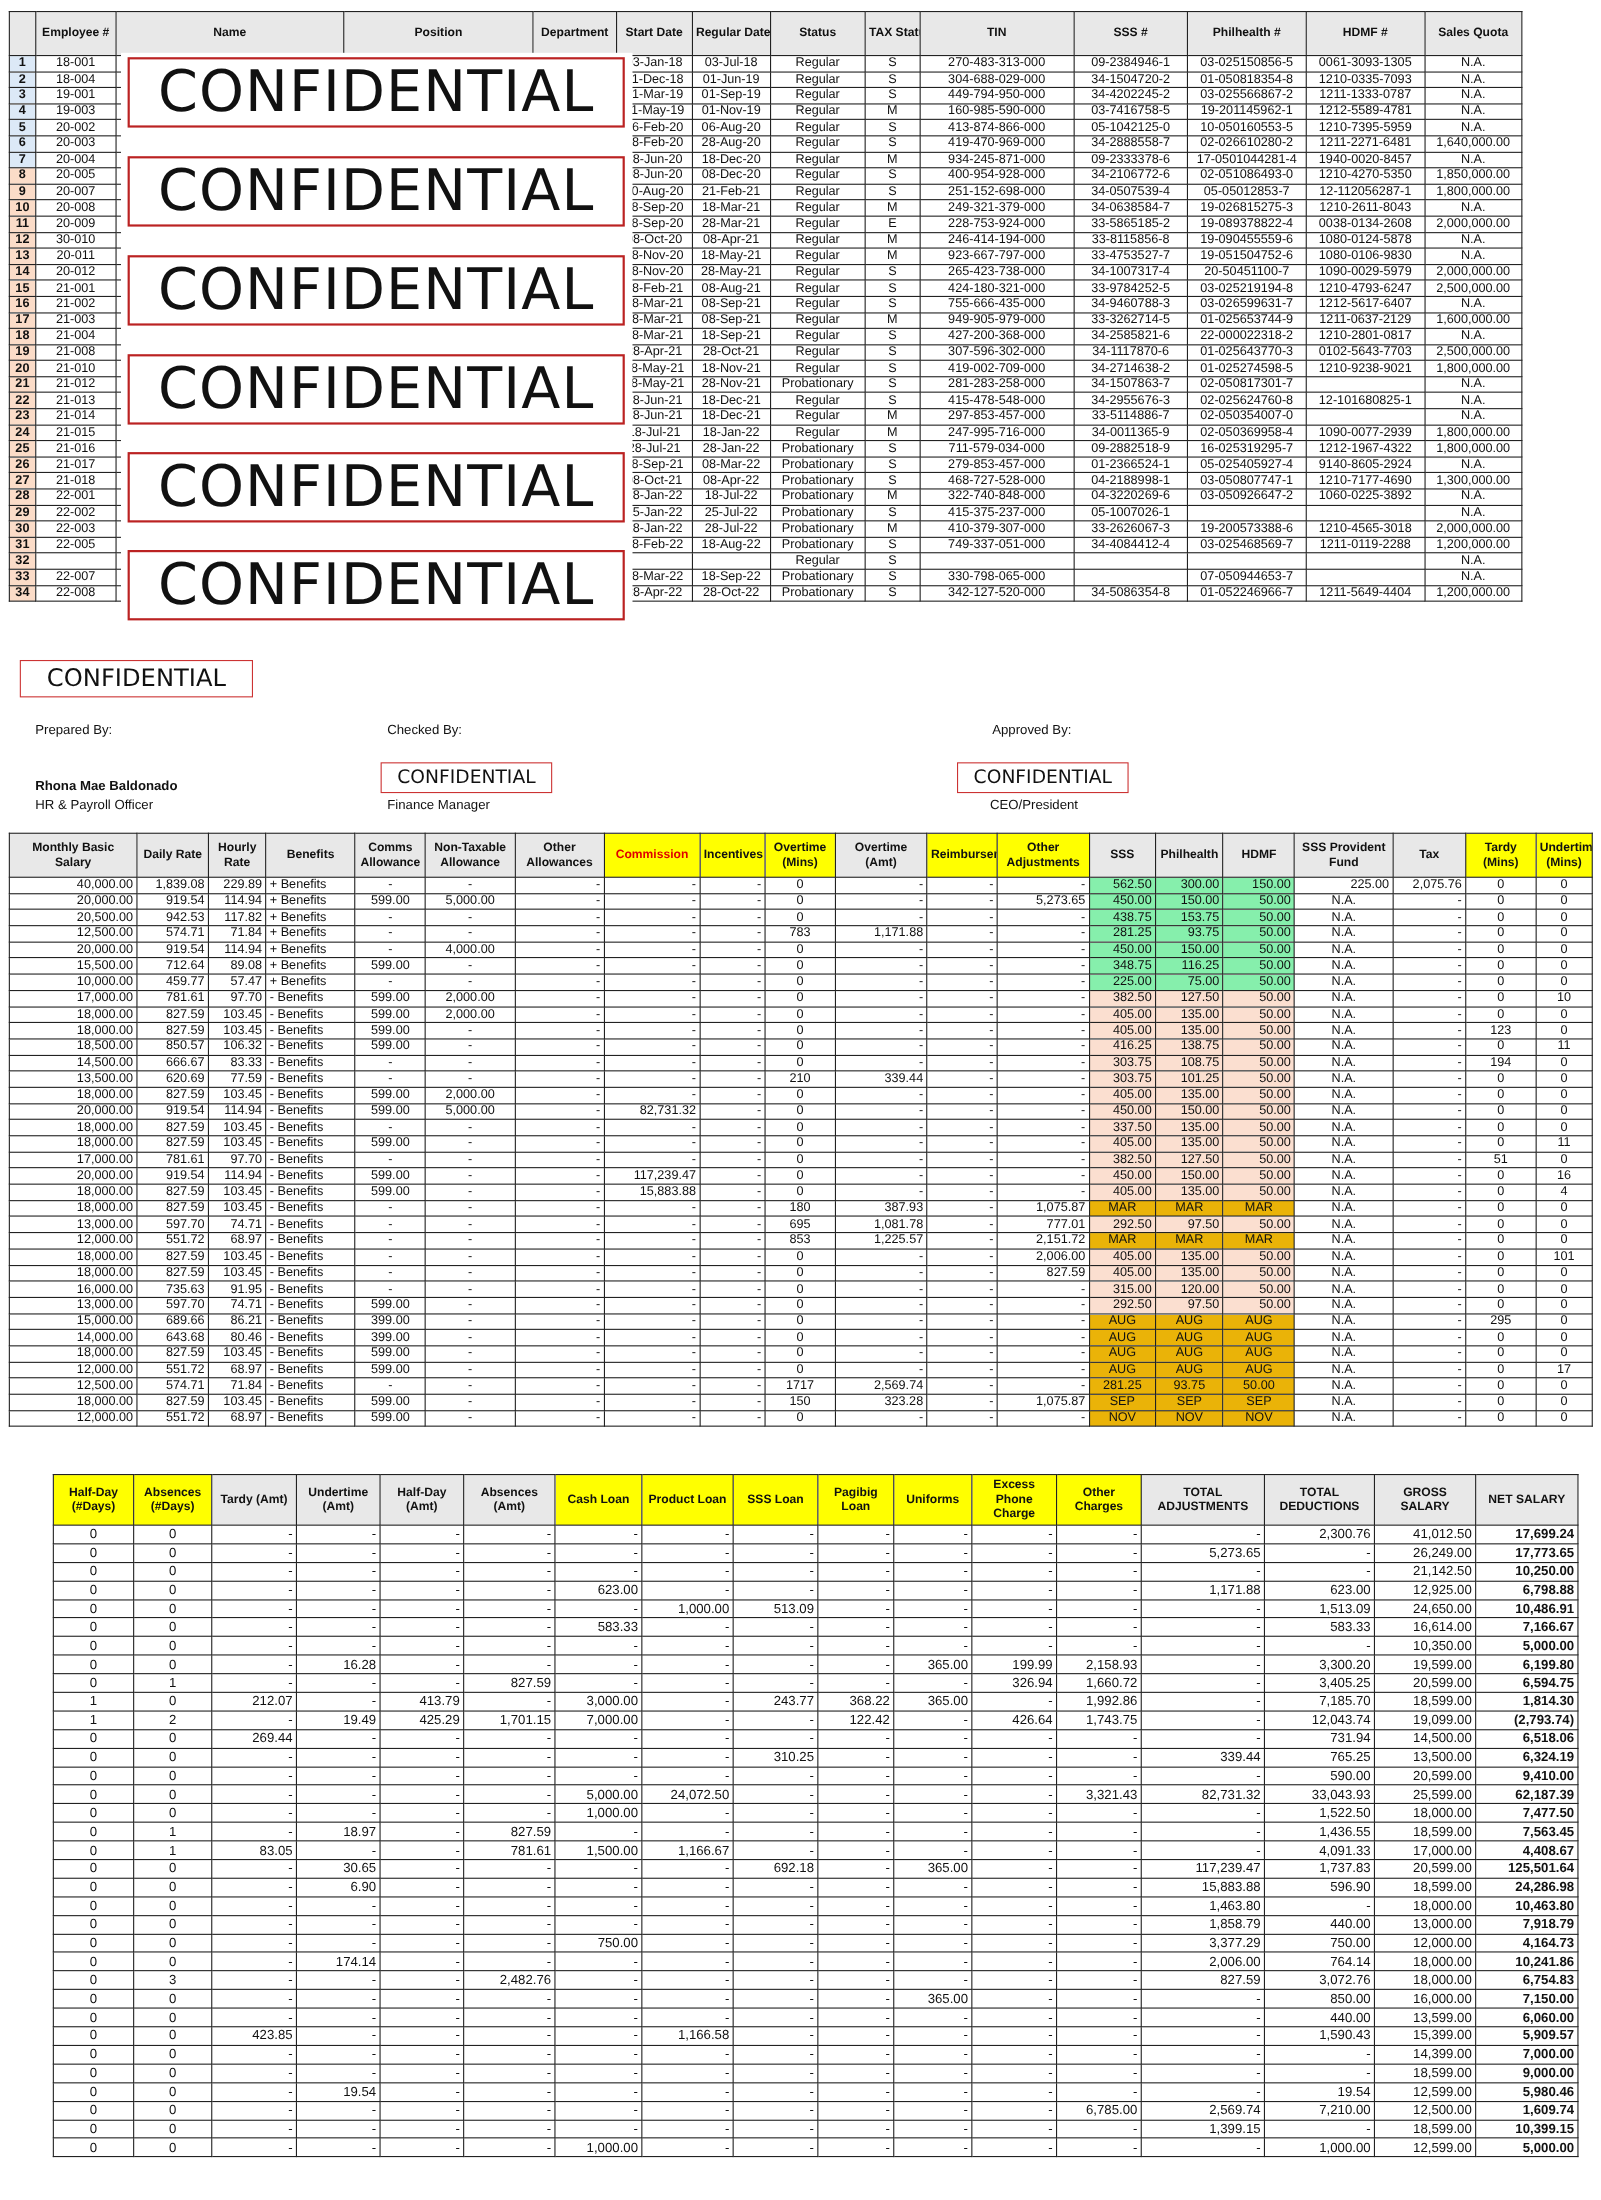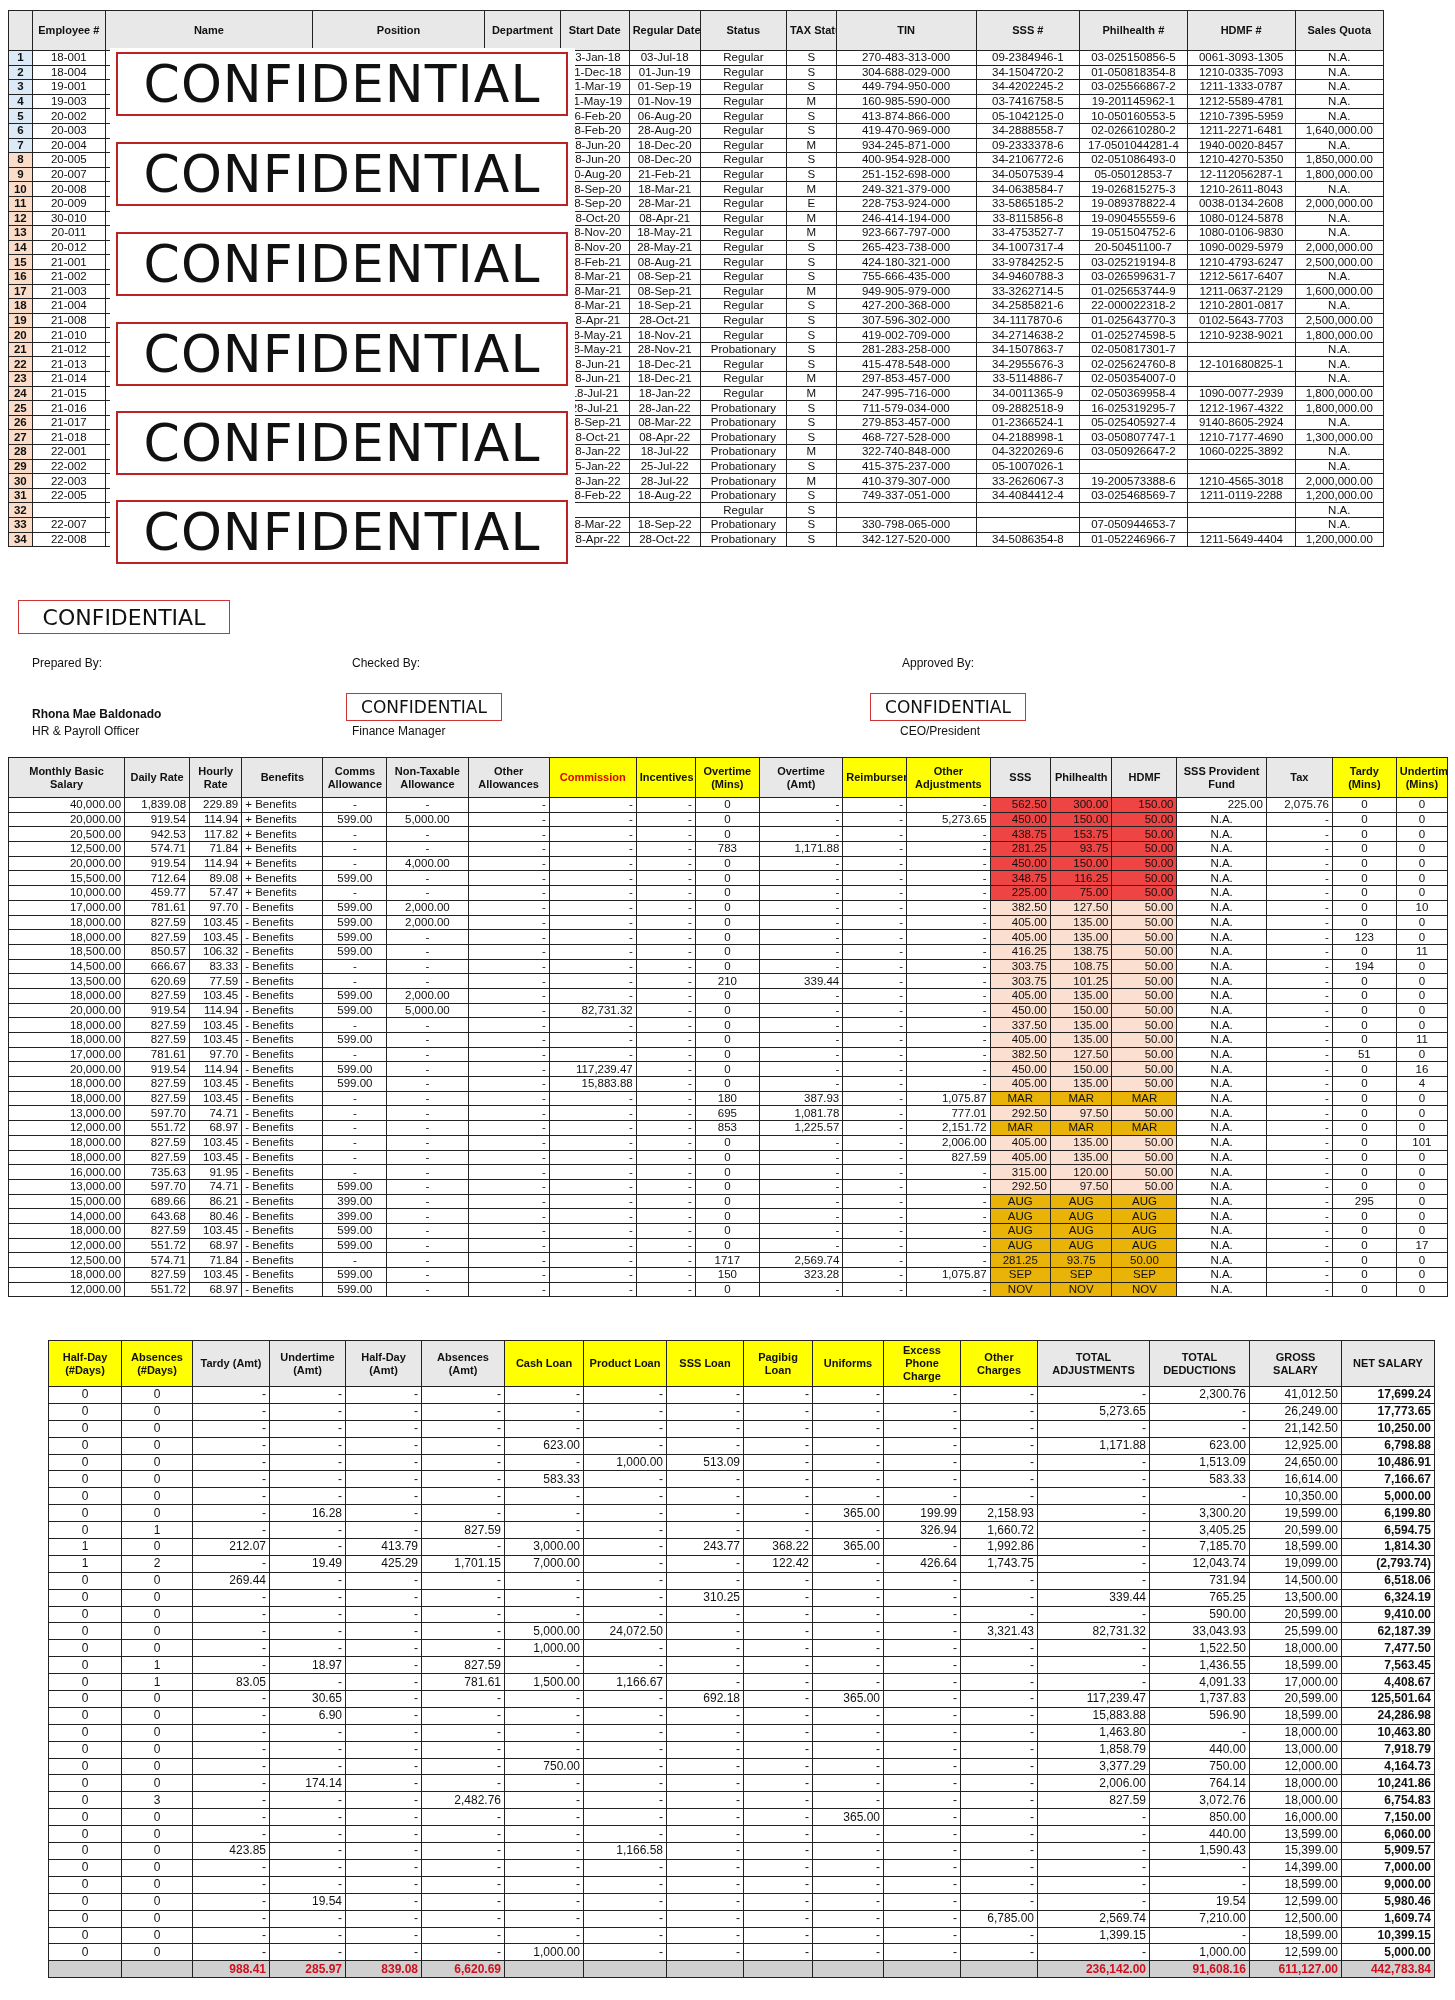--- a/index.html
+++ b/index.html
@@ -8,21 +8,21 @@
   td, th { border: 1px solid #222; font-size: 11px; line-height: 13px; white-space: nowrap; overflow: hidden; padding: 0 3px; }
   th { background: #e8e8e8; font-weight: bold; font-size: 11px; text-align: center; line-height: 13px; }
   th.y { background: #ffff00; }
   th.red { color: #e00000; }
   td.c { text-align: center; }
   td.r { text-align: right; }
   td.num { font-weight: bold; text-align: center; }
   td.nb { background: #dce9f7; }
   td.no { background: #fbdcc8; }
   tr.tot td { background: #d0d0d0; color: #d0101c; font-weight: bold; text-align: right; }
-  td.lb { background: #ef4444; }
+  td.lb { background: #86efac; }
   td.pk { background: #fbdfd0; }
   td.bl { background: #eab308; text-align: center; }
   td.bold { font-weight: bold; text-align: right; }
   #t1 { left: 8px; top: 10px; width: 1376px; }
   #t1 th { height: 40px; }
   #t1 td { height: 14.6px; font-size: 11.5px; }
   .conf-big { position: absolute; left: 116px; width: 452px; height: 64px; border: 2px solid #b22; background: #fff; font-size: 52px; letter-spacing: 1px; display: flex; align-items: center; justify-content: center; font-family: "DejaVu Sans", sans-serif; }
   .conf-mask { position: absolute; left: 110px; width: 465px; background: #fff; }
   .conf-sm { position: absolute; border: 1px solid #c33; background: #fff; font-family: "DejaVu Sans", sans-serif; display: flex; align-items: center; justify-content: center; }
   .sig { position: absolute; font-size: 12px; }
@@ -2121,33 +2121,14 @@
         <td class="r">-</td>
         <td class="r">-</td>
         <td class="r">-</td>
         <td class="r">-</td>
         <td class="r">-</td>
         <td class="r">-</td>
         <td class="r">1,000.00</td>
         <td class="r">12,599.00</td>
         <td class="bold">5,000.00</td>
       </tr>
-      <tr class="tot">
-        <td></td>
-        <td></td>
-        <td>988.41</td>
-        <td>285.97</td>
-        <td>839.08</td>
-        <td>6,620.69</td>
-        <td></td>
-        <td></td>
-        <td></td>
-        <td></td>
-        <td></td>
-        <td></td>
-        <td></td>
-        <td>236,142.00</td>
-        <td>91,608.16</td>
-        <td>611,127.00</td>
-        <td>442,783.84</td>
-      </tr>
     </tbody>
 </table>
 
 </body></html>

